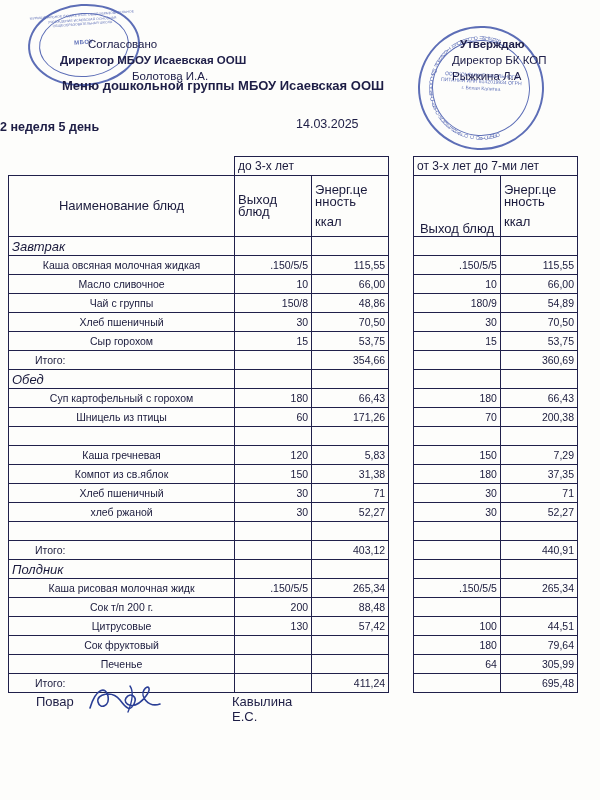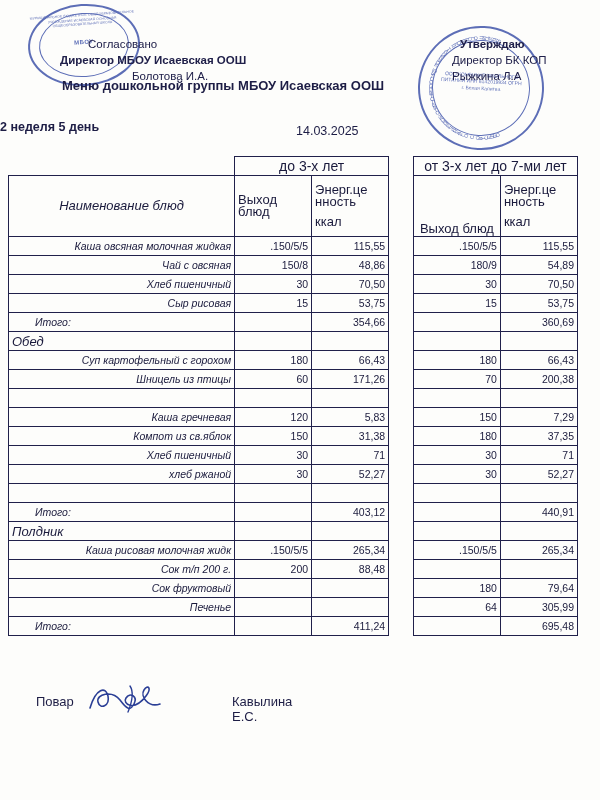--- a/index.html
+++ b/index.html
@@ -126,21 +126,21 @@
     top: 78px;
     font-size: 13px;
     font-weight: 600;
     color: #1d1d45;
     white-space: nowrap;
   }
 
   .doc-date {
     position: absolute;
     left: 296px;
-    top: 124px;
+    top: 117px;
     font-size: 12.5px;
     color: #1d1d45;
   }
 
   .week-day {
     position: absolute;
     left: 0px;
     top: 120px;
     font-size: 12.5px;
     font-weight: 600;
@@ -158,30 +158,29 @@
     color: #1a1a3c;
     table-layout: fixed;
   }
   table.menu td, table.menu th {
     border: 1px solid #20204a;
     padding: 1px 3px;
     height: 16px;
     vertical-align: middle;
     font-weight: normal;
   }
-  .c-name  { width: 182px; text-align: left; padding-left: 8px; font-style: italic; }
+  .c-name  { width: 182px; text-align: left; padding-left: 8px; }
   .c-out1  { width: 62px; text-align: right; }
   .c-kcal1 { width: 62px; text-align: right; }
   .c-gap   { width: 20px; border-top: none; border-bottom: none; }
   .c-out2  { width: 70px; text-align: right; }
   .c-kcal2 { width: 62px; text-align: right; }
 
   .hdr-group td {
-    text-align: center;
-    font-size: 14px;
+    font-size: 12px;
     height: 18px;
   }
   .no-bd { border: none !important; }
   .hdr-main td {
     text-align: center;
     font-size: 13px;
     line-height: 12px;
     height: 52px;
     vertical-align: top;
     padding-top: 4px;
@@ -200,21 +199,21 @@
     height: 21px;
     padding-left: 26px;
   }
   .total td {
     font-weight: bold;
     height: 19px;
     border-radius: 7px;
   }
   .total td.c-name { padding-left: 26px; }
   .tall td { height: 26px; vertical-align: top; padding-top: 1px; }
-  .rowspan-name { text-align: right; padding-left: 26px; }
+  .rowspan-name { text-align: center; padding-left: 26px; }
   .empty-row td { height: 14px; }
 
   
   .footer {
     position: absolute;
     left: 36px;
     top: 694px;
     font-size: 13px;
     color: #1d1d45;
   }
@@ -359,46 +358,62 @@
           <td class="c-gap no-bd"></td>
           <td>
             <span class="hdr-c">Выход блюд</span>
           </td>
           <td>
             <span class="hdr-sub">Энерг.це</span>
             <span class="hdr-sub">нность</span>
             <span class="hdr-sub" style="margin-top:8px;">ккал</span>
           </td>
         </tr>
+        <tr class="section">
+          <td>Завтрак</td>
+          <td></td>
+          <td></td>
+          <td class="c-gap no-bd"></td>
+          <td></td>
+          <td></td>
+        </tr>
         <tr class="tall ">
           <td class="c-name rowspan-name">Каша овсяная  молочная жидкая</td>
           <td class="c-out1">.150/5/5</td>
           <td class="c-kcal1">115,55</td>
           <td class="c-gap no-bd"></td>
           <td class="c-out2">.150/5/5</td>
           <td class="c-kcal2">115,55</td>
         </tr>
         <tr class="">
-          <td class="c-name rowspan-name">Чай с овсяная</td>
+          <td class="c-name rowspan-name">Масло сливочное</td>
+          <td class="c-out1">10</td>
+          <td class="c-kcal1">66,00</td>
+          <td class="c-gap no-bd"></td>
+          <td class="c-out2">10</td>
+          <td class="c-kcal2">66,00</td>
+        </tr>
+        <tr class="">
+          <td class="c-name rowspan-name">Чай с группы</td>
           <td class="c-out1">150/8</td>
           <td class="c-kcal1">48,86</td>
           <td class="c-gap no-bd"></td>
           <td class="c-out2">180/9</td>
           <td class="c-kcal2">54,89</td>
         </tr>
         <tr class="">
           <td class="c-name rowspan-name">Хлеб пшеничный</td>
           <td class="c-out1">30</td>
           <td class="c-kcal1">70,50</td>
           <td class="c-gap no-bd"></td>
           <td class="c-out2">30</td>
           <td class="c-kcal2">70,50</td>
         </tr>
         <tr class="">
-          <td class="c-name rowspan-name">Сыр рисовая</td>
+          <td class="c-name rowspan-name">Сыр горохом</td>
           <td class="c-out1">15</td>
           <td class="c-kcal1">53,75</td>
           <td class="c-gap no-bd"></td>
           <td class="c-out2">15</td>
           <td class="c-kcal2">53,75</td>
         </tr>
         <tr class="total">
           <td class="c-name">Итого:</td>
           <td class="c-out1"></td>
           <td class="c-kcal1">354,66</td>
@@ -502,20 +517,28 @@
           <td class="c-out2">.150/5/5</td>
           <td class="c-kcal2">265,34</td>
         </tr>
         <tr class="">
           <td class="c-name rowspan-name">Сок т/п 200 г.</td>
           <td class="c-out1">200</td>
           <td class="c-kcal1">88,48</td>
           <td class="c-gap no-bd"></td>
           <td class="c-out2"></td>
           <td class="c-kcal2"></td>
+        </tr>
+        <tr class="">
+          <td class="c-name rowspan-name">Цитрусовые</td>
+          <td class="c-out1">130</td>
+          <td class="c-kcal1">57,42</td>
+          <td class="c-gap no-bd"></td>
+          <td class="c-out2">100</td>
+          <td class="c-kcal2">44,51</td>
         </tr>
         <tr class="">
           <td class="c-name rowspan-name">Сок фруктовый</td>
           <td class="c-out1"></td>
           <td class="c-kcal1"></td>
           <td class="c-gap no-bd"></td>
           <td class="c-out2">180</td>
           <td class="c-kcal2">79,64</td>
         </tr>
         <tr class="">

